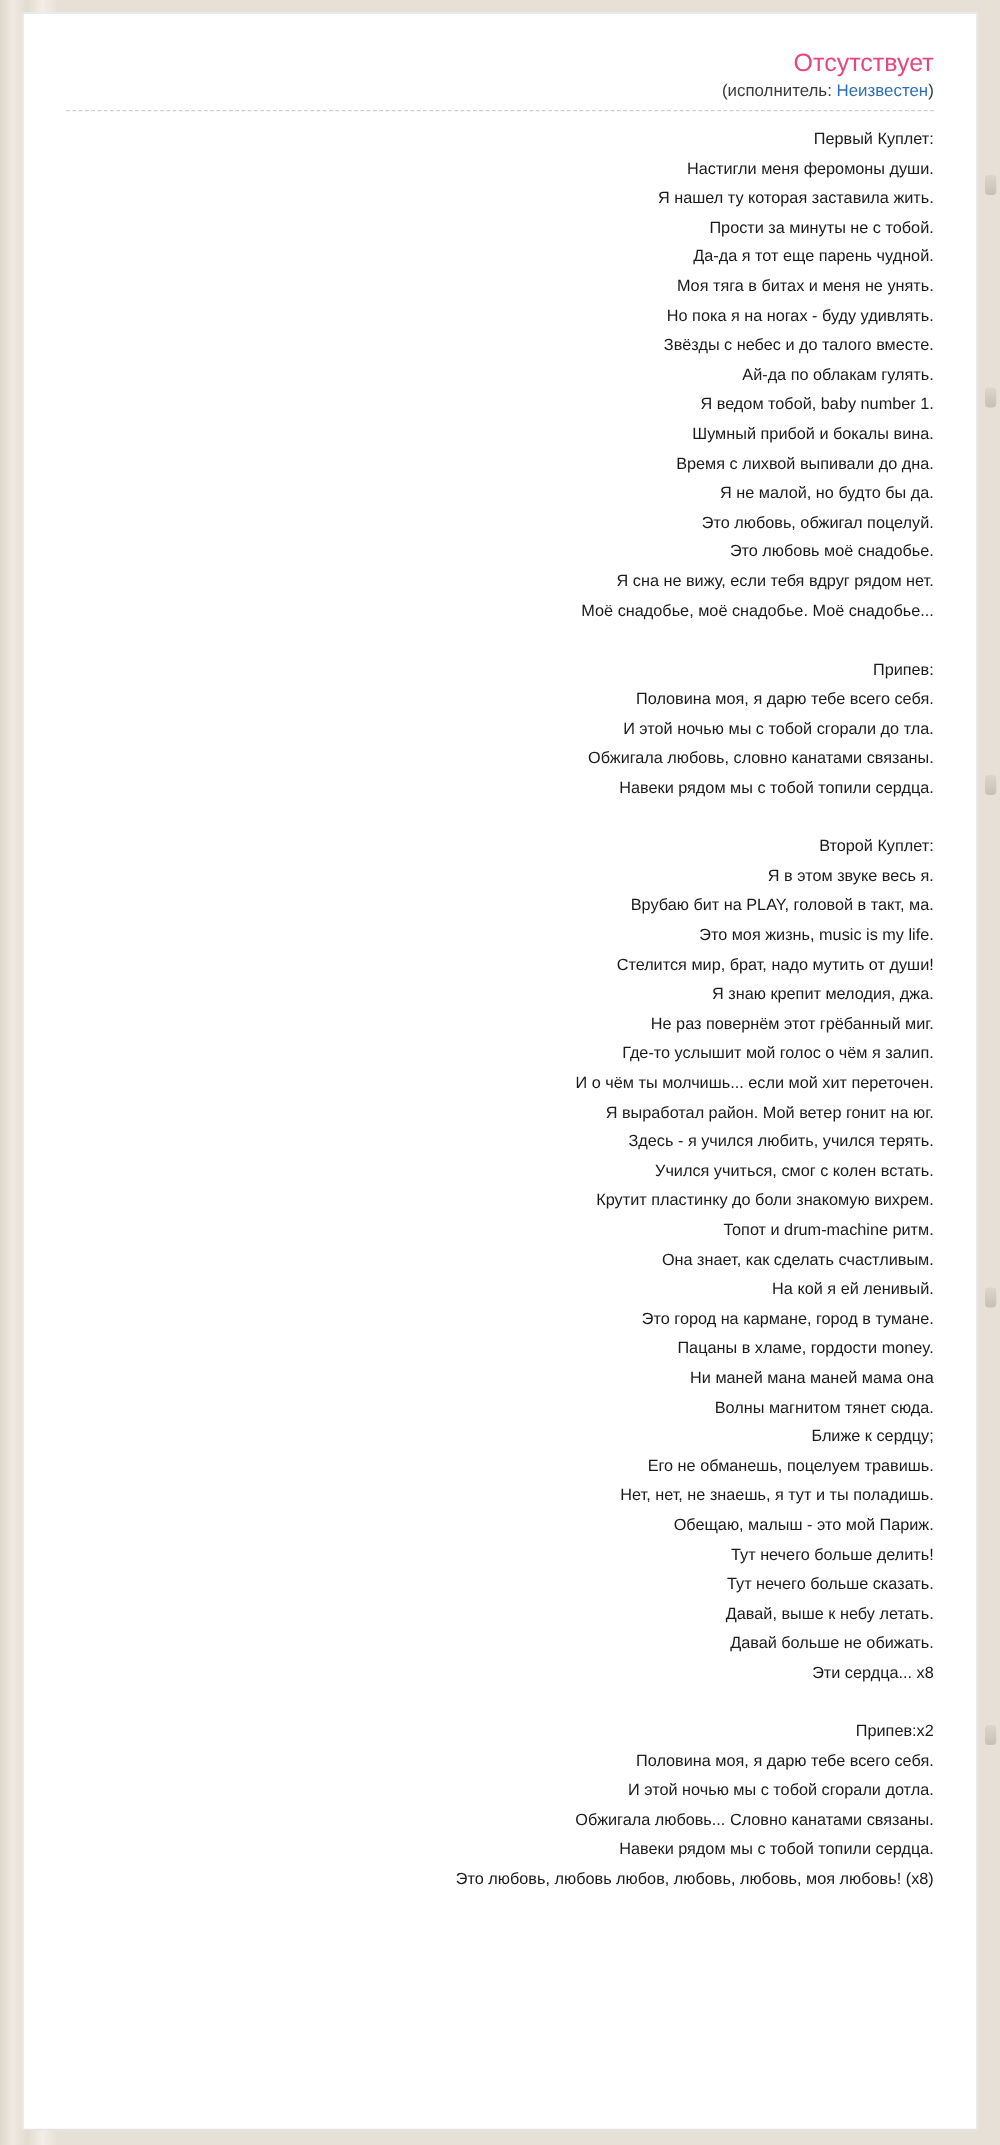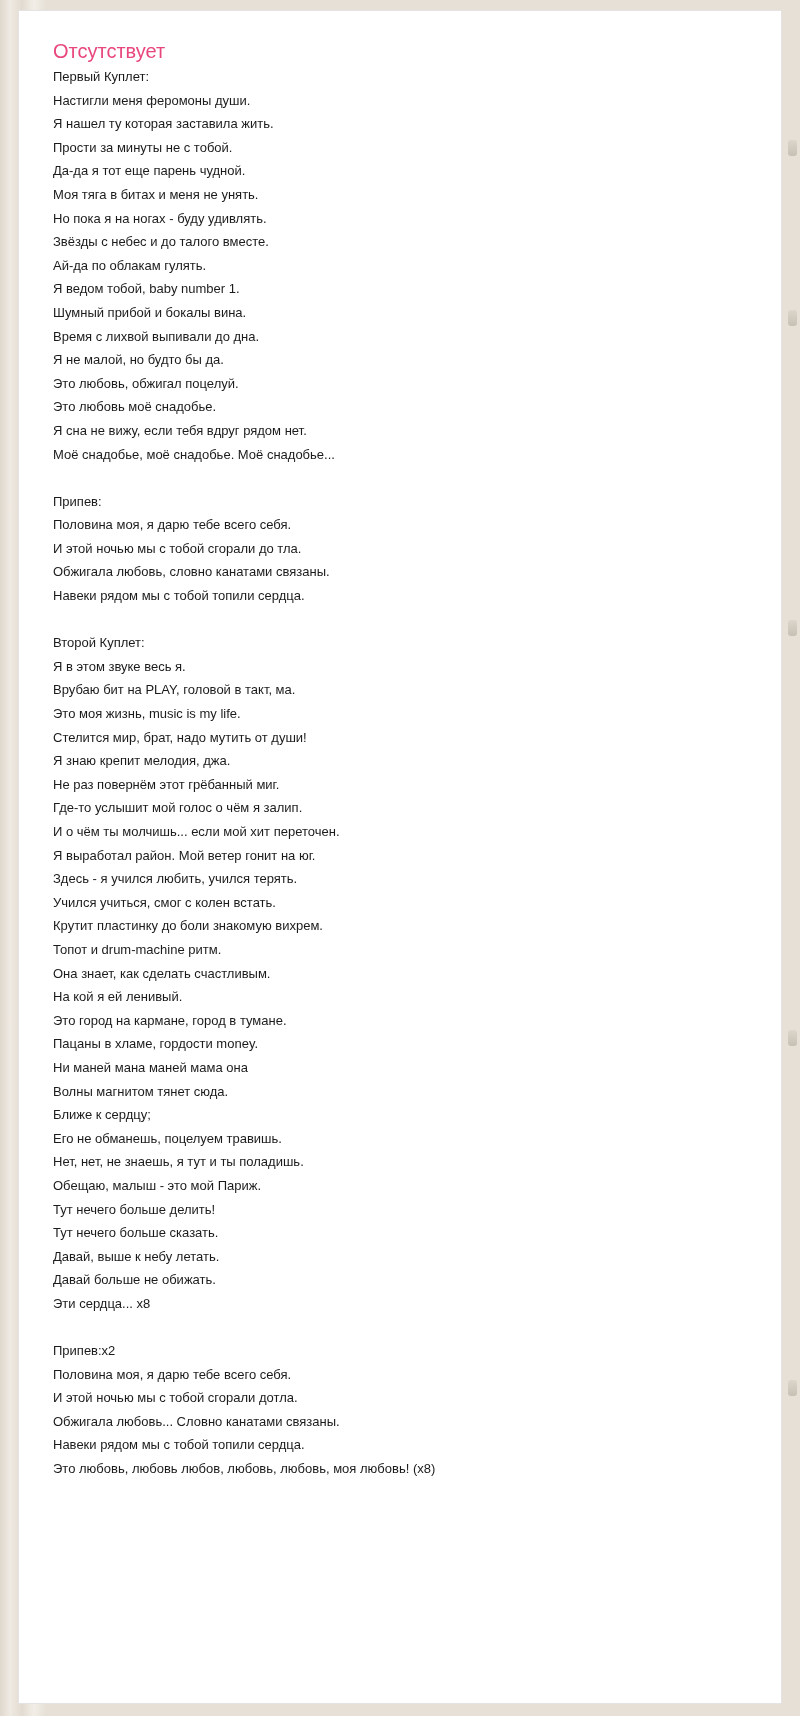--- a/index.html
+++ b/index.html
@@ -24,20 +24,21 @@
   }
   .paper {
     position: relative;
     background: #ffffff;
     border: 1px solid #e3e3e3;
     box-sizing: border-box;
     width: 764px;
     min-height: 1694px;
     margin: 0 auto;
     padding: 28px 34px 30px 34px;
+    text-align: right;
   }
   .song-title {
     color: #e8477d;
     font-size: 20px;
     line-height: 24px;
     margin: 0 0 2px 0;
     font-weight: normal;
   }
   .artist-line {
     font-size: 13.5px;
@@ -77,20 +78,24 @@
   <div class="ring" style="top:140px;"></div>
   <div class="ring" style="top:310px;"></div>
   <div class="ring" style="top:620px;"></div>
   <div class="ring" style="top:1030px;"></div>
   <div class="ring" style="top:1380px;"></div>
 
   <div class="paper">
 
     <h1 class="song-title">Отсутствует</h1>
 
+    <div class="artist-line">
+      <span>(исполнитель:</span>
+      <a class="artist-link" href="#">Неизвестен</a><span>)</span>
+    </div>
 
     <div class="lyrics">Первый Куплет:
 Настигли меня феромоны души.
 Я нашел ту которая заставила жить.
 Прости за минуты не с тобой.
 Да-да я тот еще парень чудной.
 Моя тяга в битах и меня не унять.
 Но пока я на ногах - буду удивлять.
 Звёзды с небес и до талого вместе.
 Ай-да по облакам гулять.

